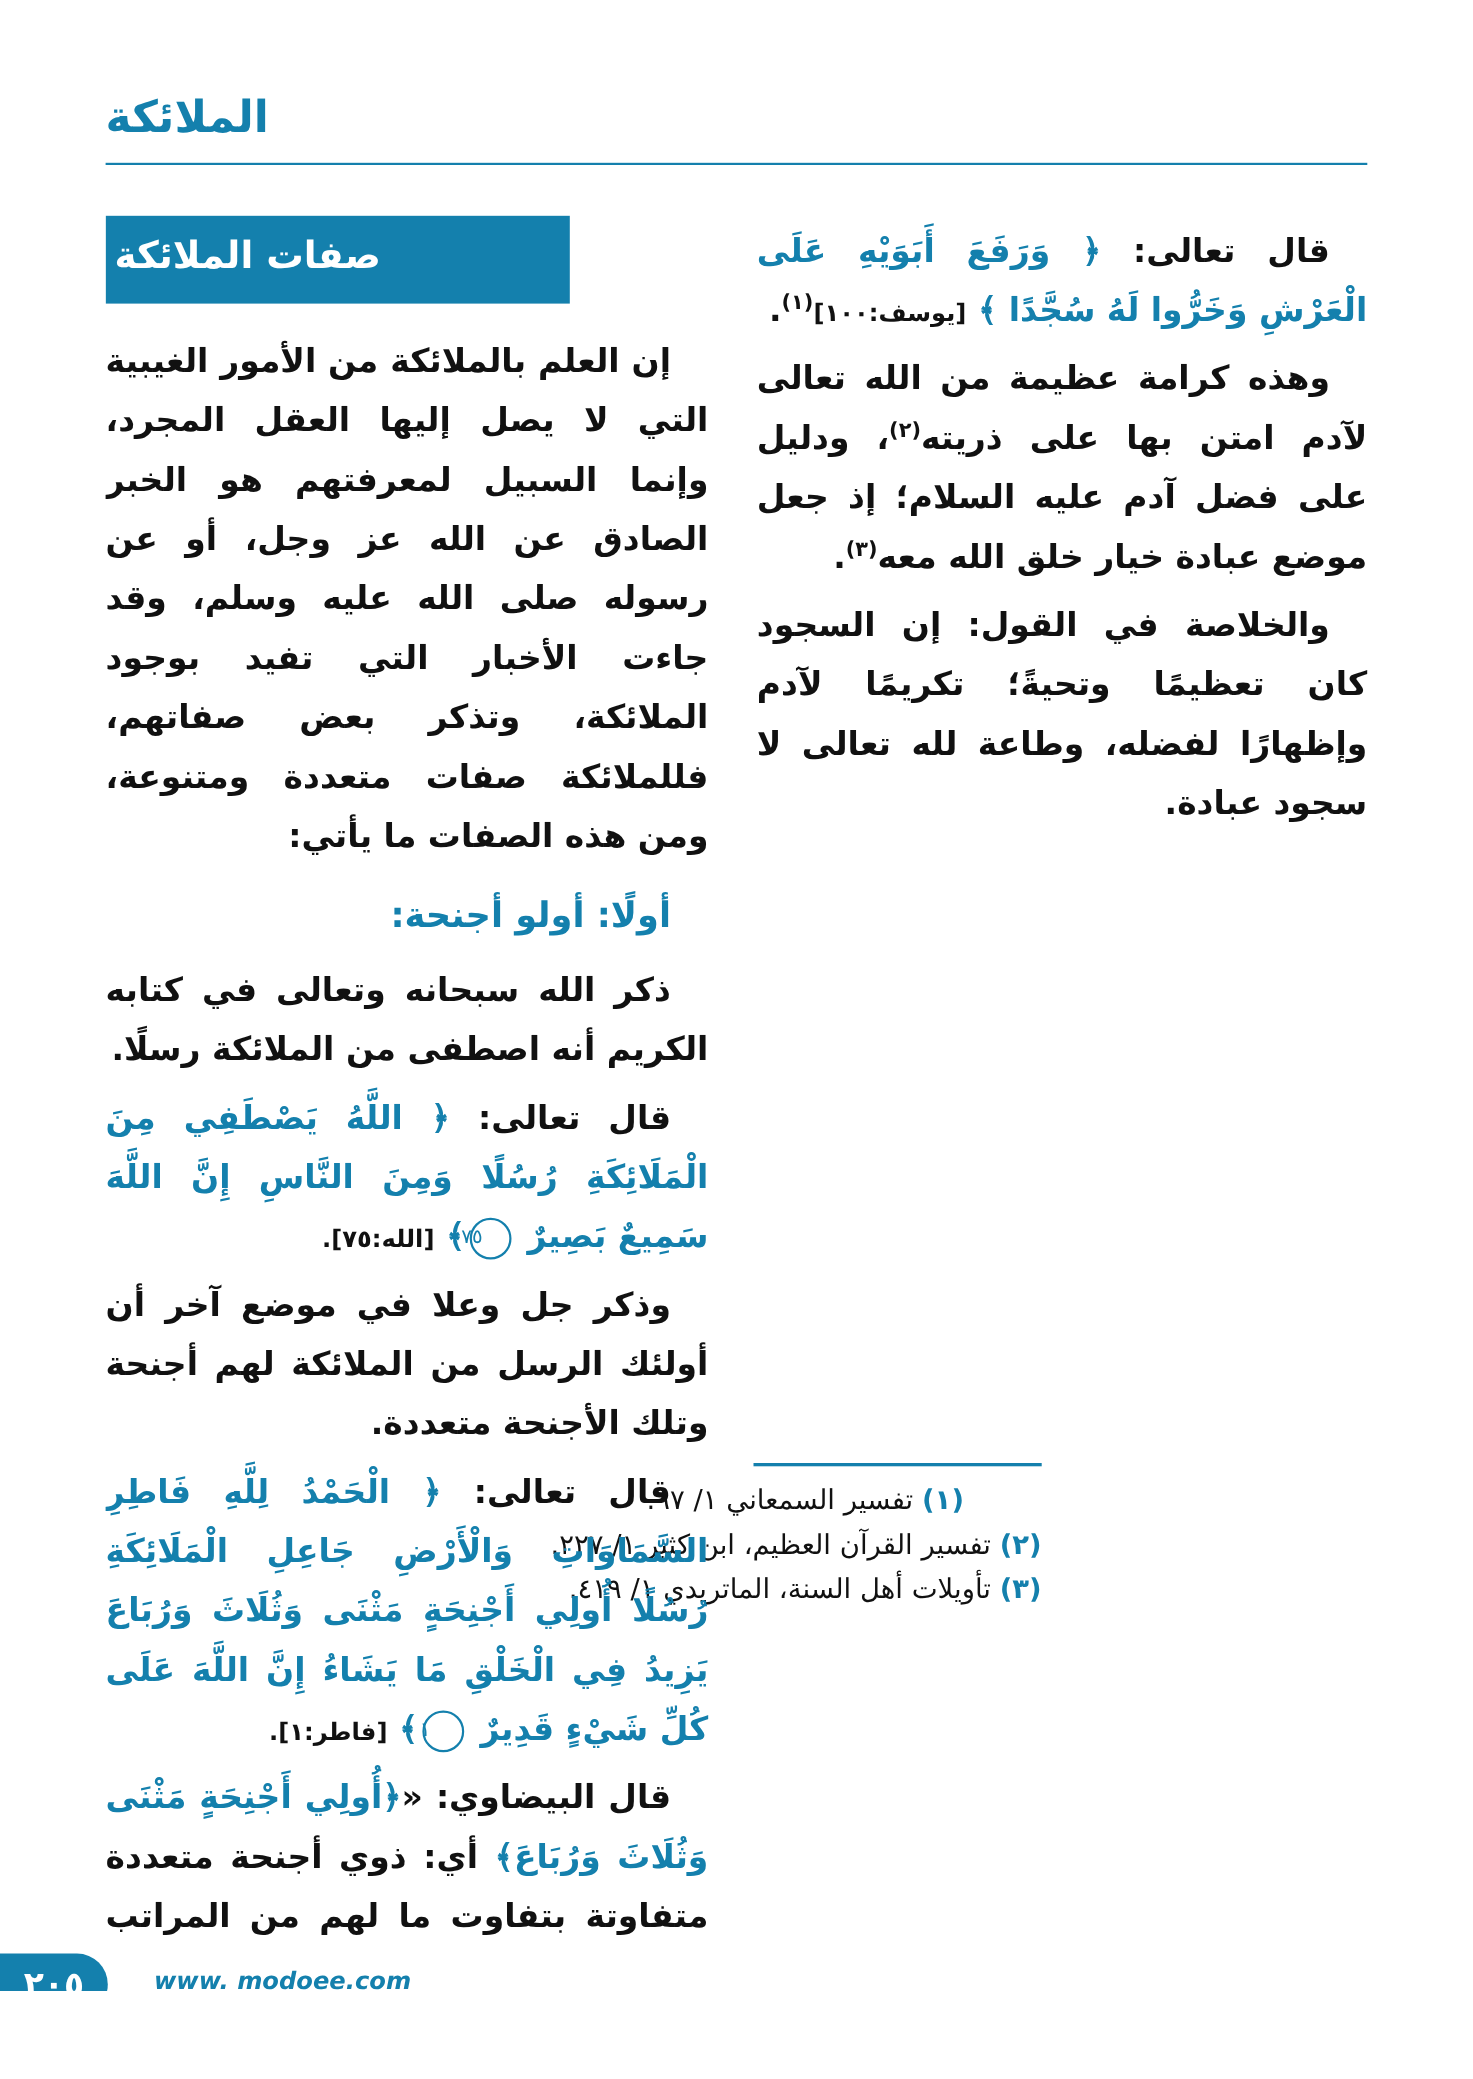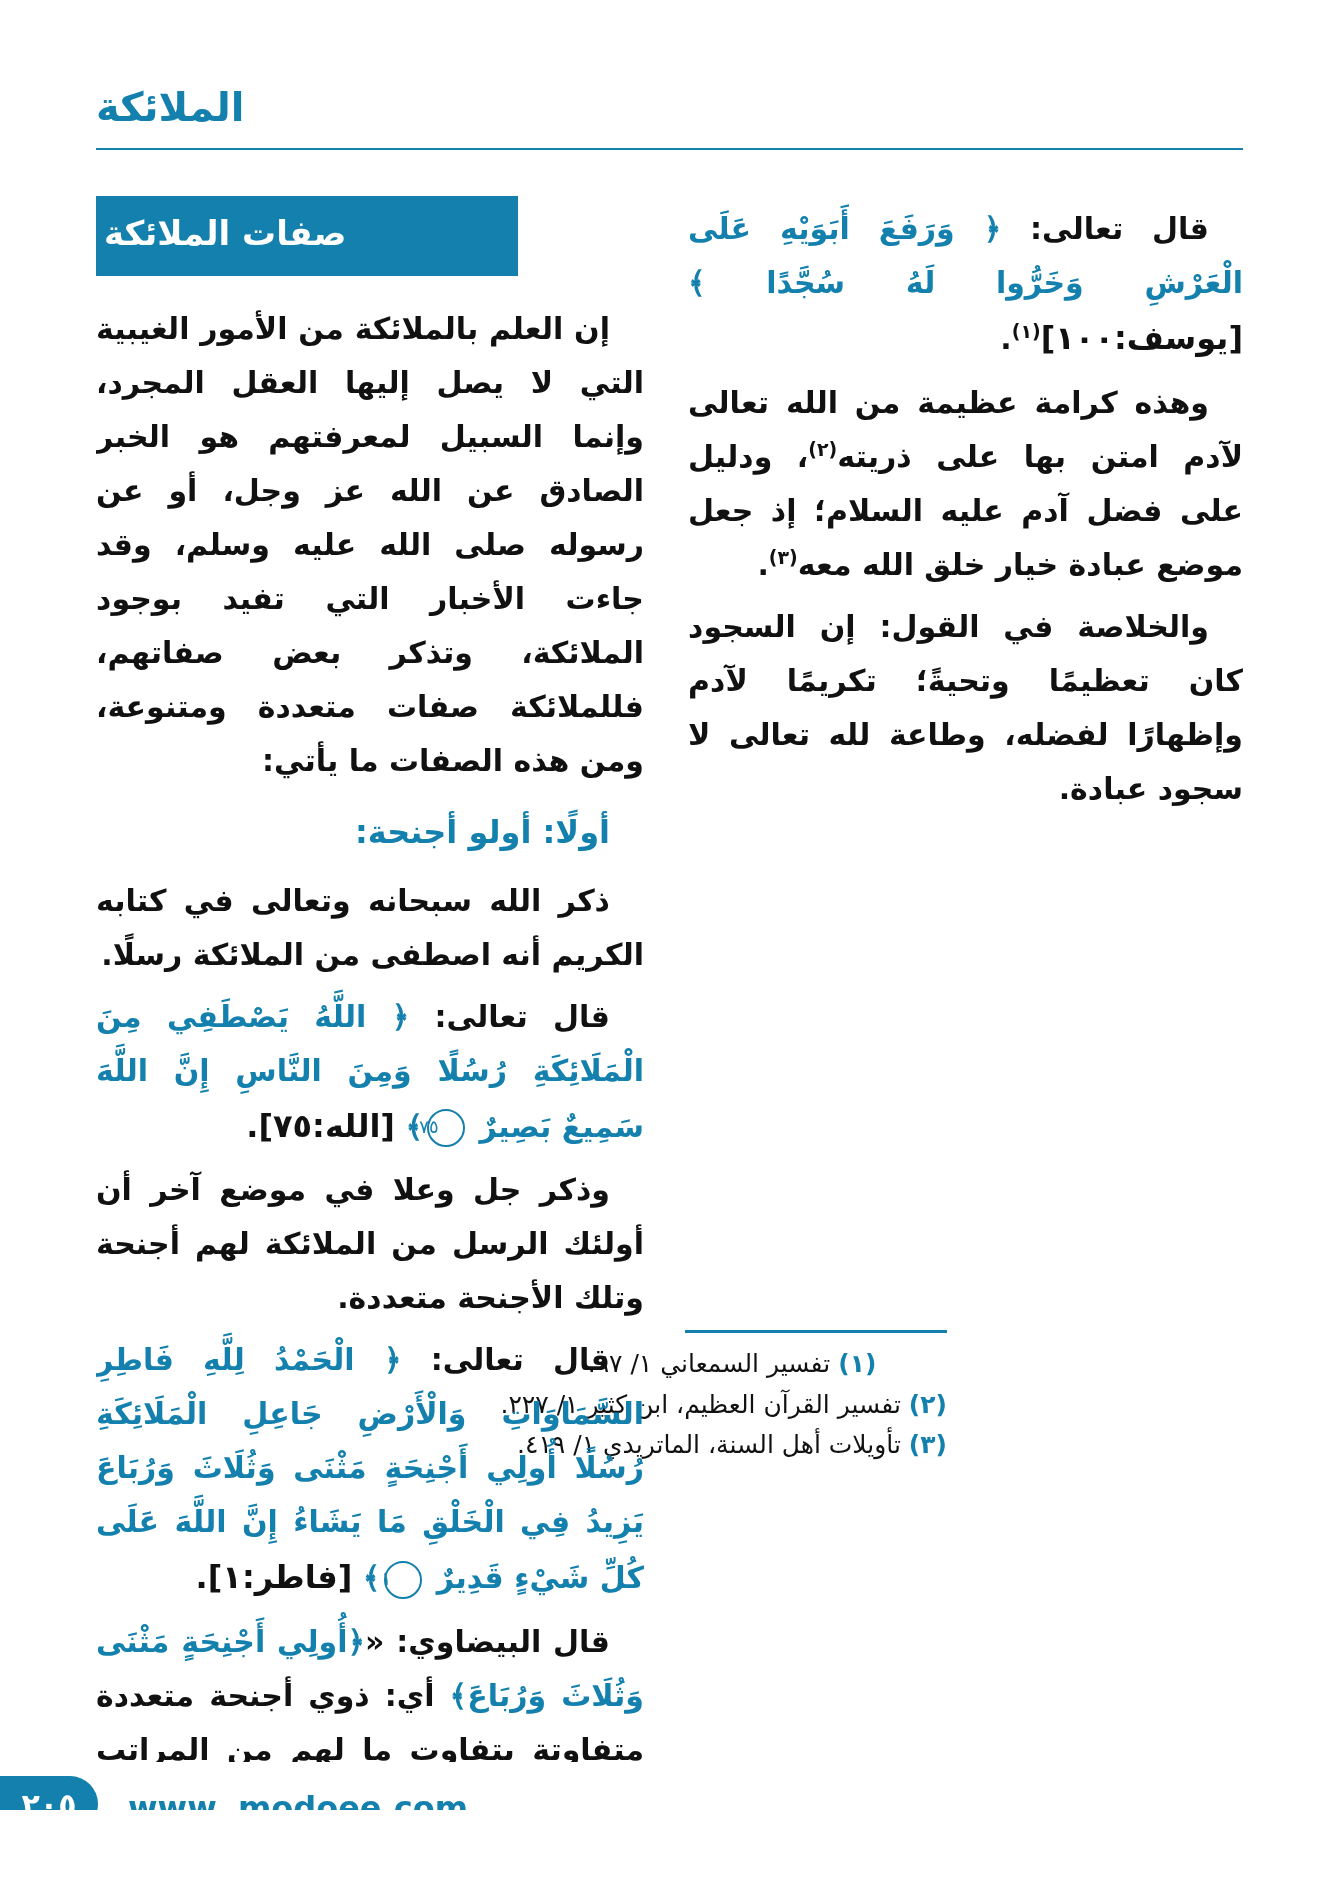--- a/index.html
+++ b/index.html
@@ -32,21 +32,21 @@
     position:absolute;
     text-align:justify;
     font-size:30px; font-weight:700; line-height:1.8;
   }
   .col-right{ top:202px; right:96px; width:555px; }
   .col-left { top:196px; left:96px;  width:548px; max-height:1566px; overflow:hidden; }
 
   .para{ margin:0 0 8px 0; text-indent:34px; }
 
   .quran{ color:var(--accent); }
-  .ref{ font-size:32px; }
+  .ref{ font-size:22px; }
   sup.fn{ font-size:19px; line-height:0; }
 
   .section-box{
     background:var(--accent); color:#fff;
     width:74%;
     margin:0 auto 26px 0; 
     text-align:left;
     font-size:34px; font-weight:700;
     padding:7px 8px 12px 8px;
     text-indent:0;
@@ -79,23 +79,24 @@
   
   .badge{
     position:absolute; left:0; top:1776px;
     width:98px; height:56px;
     background:var(--accent);
     border-radius:0 30px 30px 0;
     display:flex; align-items:center; justify-content:center;
     color:#fff; font-size:30px; font-weight:700;
   }
   .site{
-    position:absolute; left:128px; top:1789px;
-    font-size:32px; font-weight:700; color:var(--accent);
+    position:absolute; left:140px; top:1789px;
+    font-size:22px; font-weight:700; color:var(--accent);
     direction:ltr;
+    font-style:italic;
   }
 </style>
 </head>
 <body>
 
 <div class="page">
 
   <div class="header-title">الملائكة</div>
   <div class="header-rule"></div>
 

